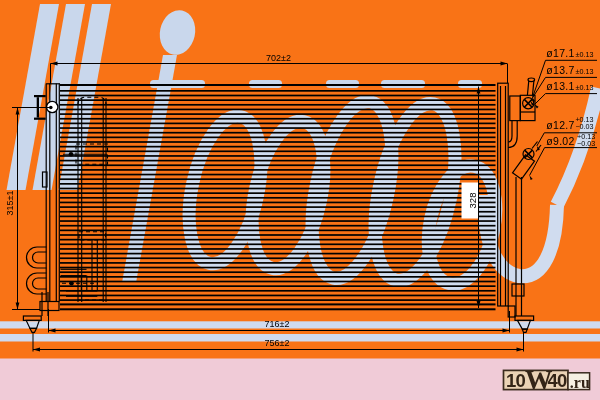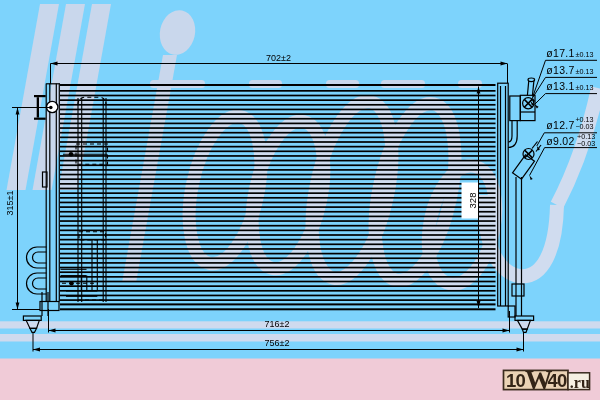--- a/index.html
+++ b/index.html
@@ -1,14 +1,14 @@
 <!DOCTYPE html>
 <html><head><meta charset="utf-8"><style>
 html,body{margin:0;padding:0}
-#page{position:relative;width:600px;height:400px;background:#7dd3fc;overflow:hidden}
+#page{position:relative;width:600px;height:400px;background:#f97316;overflow:hidden}
 </style></head><body>
 <div id="page">
 <svg width="600" height="400" viewBox="0 0 600 400">
 <g fill="#c9d7ec" stroke="none">
 <polygon points="40,4 59,4 25.520000000000003,190 6.520000000000003,190"></polygon>
 <polygon points="66,4 85,4 51.52,190 32.52,190"></polygon>
 <polygon points="92,4 111,4 77.52000000000001,190 58.52,190"></polygon>
 <ellipse cx="177.5" cy="32.5" rx="17.5" ry="22.5" transform="rotate(12 177.5 32.5)"></ellipse>
 <polygon points="163,55 177,55 136.14,282 122.14,282"></polygon>
 </g>

